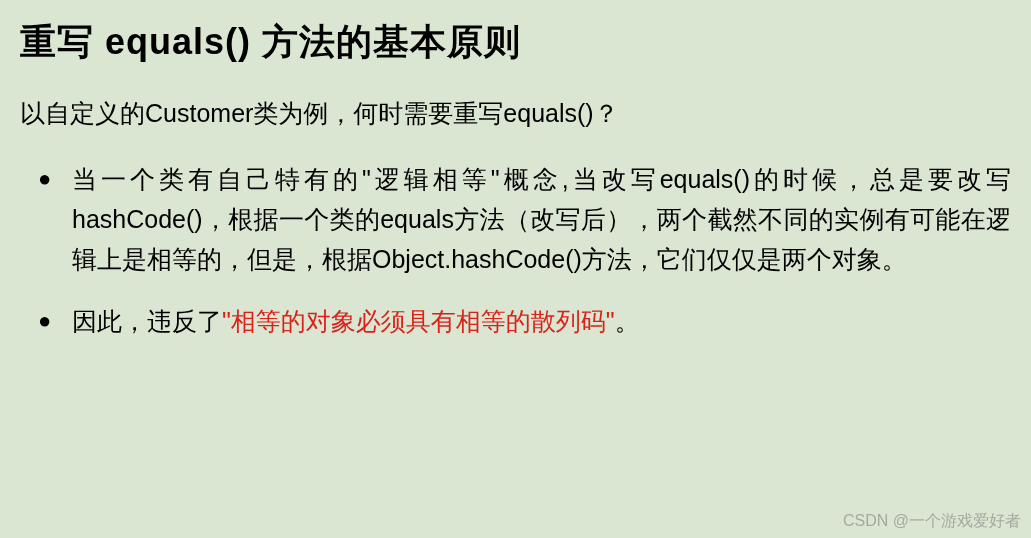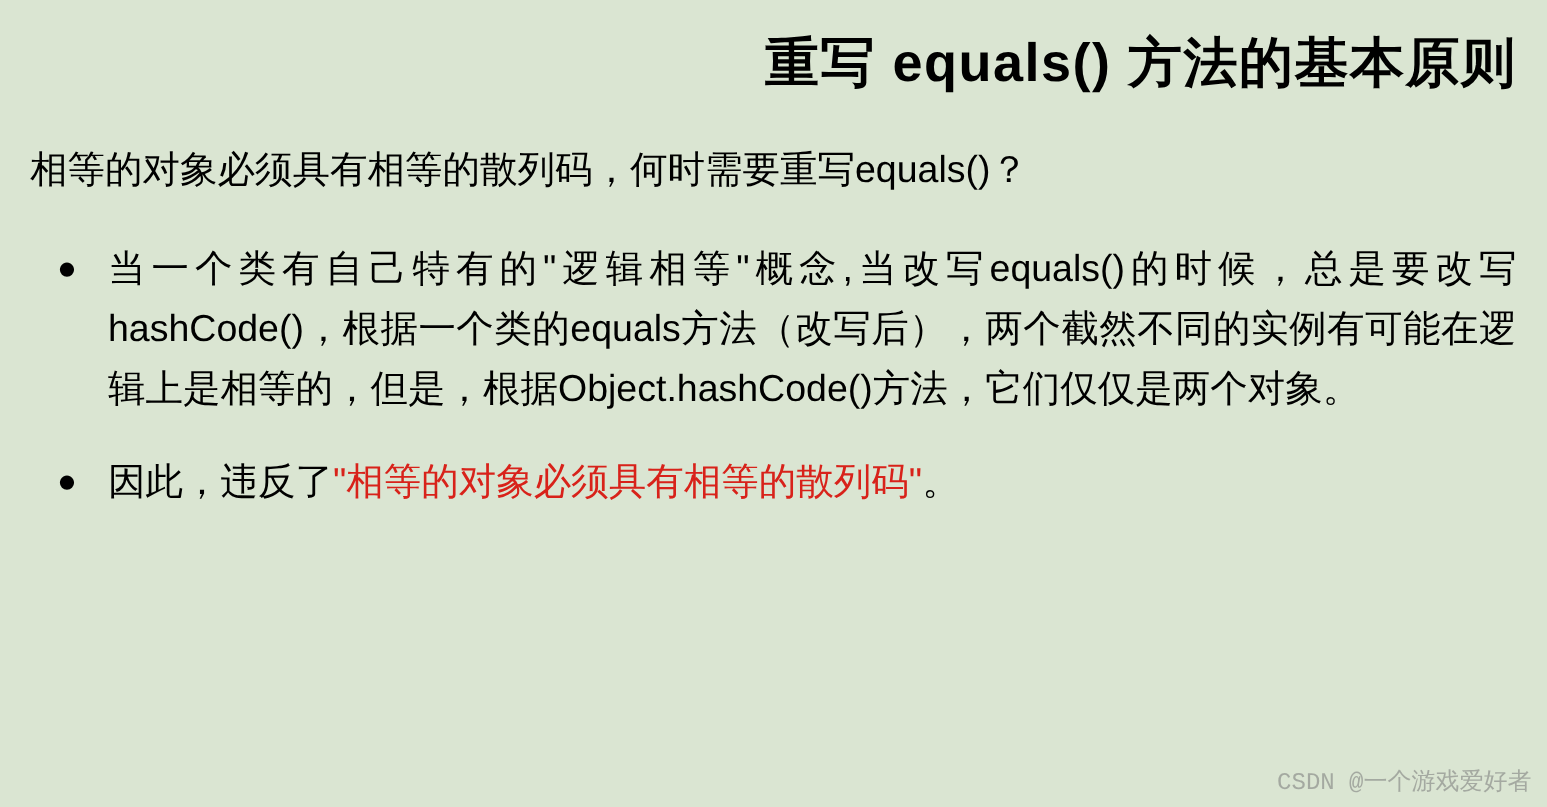--- a/index.html
+++ b/index.html
@@ -10,21 +10,21 @@
     body {
       width: 1031px;
       height: 538px;
       background: #dae5d2;
       font-family: "Microsoft YaHei", "SimSun", Arial, sans-serif;
       padding: 18px 20px 10px 20px;
       position: relative;
       overflow: hidden;
     }
     .title {
-      text-align: right;
+      text-align: left;
       font-size: 36px;
       font-weight: bold;
       color: #000;
       margin-bottom: 28px;
       letter-spacing: 1px;
     }
     .intro {
       font-size: 25px;
       color: #000;
       margin-bottom: 26px;
@@ -57,29 +57,29 @@
     .blue {
       color: #0a2aa6;
       font-weight: bold;
     }
     .watermark {
       position: absolute;
       right: 10px;
       bottom: 6px;
       color: rgba(120,120,120,0.55);
       font-size: 16px;
-      font-family: Liberation Mono, monospace;
+      font-family: Liberation Sans, sans-serif;
     }
   </style>
 </head>
 <body>
 
 <h1 class="title">重写 equals() 方法的基本原则</h1>
 
-<p class="intro">相等的对象必须具有相等的散列码，何时需要重写equals()？</p>
+<p class="intro">以自定义的Customer类为例，何时需要重写equals()？</p>
 
 <ul class="content">
   <li>
     <span>当一个类有自己特有的"逻辑相等"概念,当改写equals()的时候，总是要改写hashCode()，根据一个类的equals方法（改写后），两个截然不同的实例有可能在逻辑上是相等的，但是，根据Object.hashCode()方法，它们仅仅是两个对象。</span>
   </li>
   <li>
     <span>因此，违反了</span><span class="red">"相等的对象必须具有相等的散列码"</span><span>。</span>
   </li>
 </ul>
 

